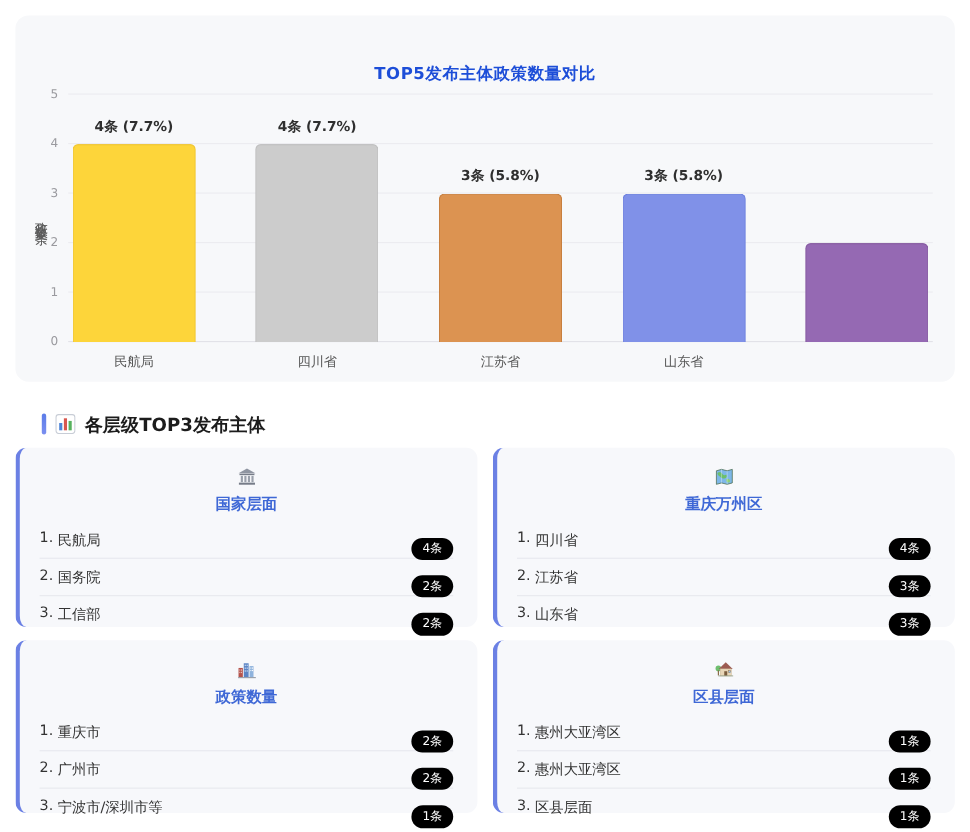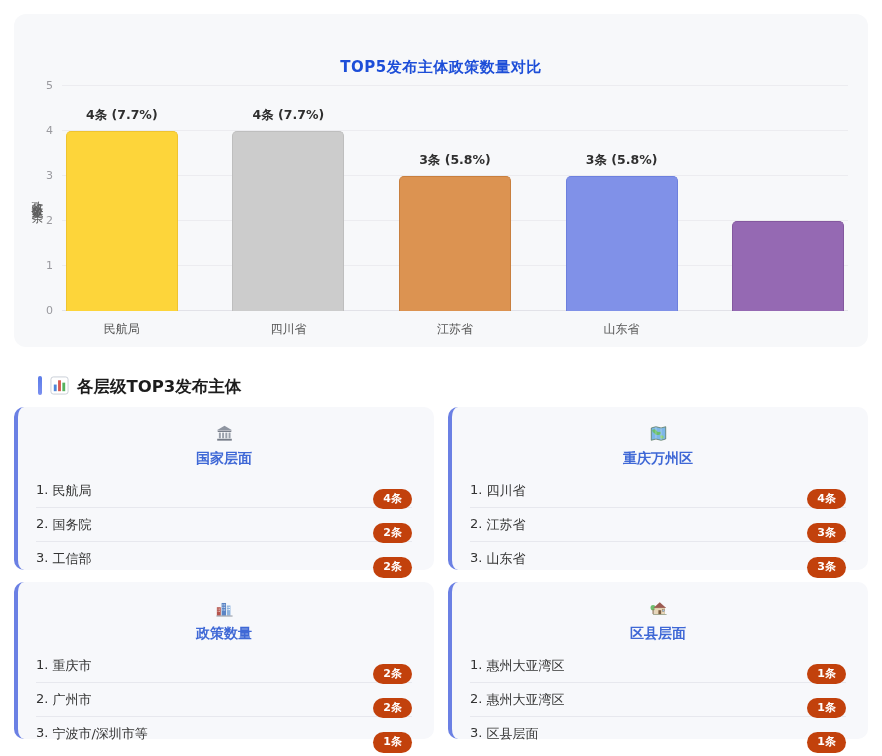--- a/index.html
+++ b/index.html
@@ -42,21 +42,21 @@
     display:grid; grid-template-columns:1fr 1fr; grid-template-rows:163px 157px;
     gap:12px 14px; }
   .card { background:#f7f8fb; border-radius:10px; border-left:4px solid #6b80e4;
     padding:14px 22px 6px 18px; }
   .card-header { display:flex; align-items:center; gap:8px; margin:4px 0 6px 0;flex-direction:column; }
   .card-title { font-size:14px; font-weight:bold; color:#3f68d6; }
   .list-item { display:flex; align-items:center; justify-content:space-between;
     height:34px; border-bottom:1px solid #e7e8ee; }
   .list-item:last-child { border-bottom:none; }
   .item-name { font-size:13px; color:#333; display:flex; gap:4px; }
-  .count-badge { background:#c2410c; color:#fff; font-size:11px; font-weight:bold;
+  .count-badge { background:#000000; color:#fff; font-size:11px; font-weight:normal;
     padding:3px 10px; border-radius:11px; line-height:1.3;margin-top:17px; }
 </style>
 </head>
 <body>
 
 <div class="chart-card">
   <div class="chart-title">TOP5发布主体政策数量对比</div>
   <div class="ylabel">政策数量（条）</div>
   <div class="plot" id="plot">
       <div class="gridline zero" style="bottom: 0px;"></div>

